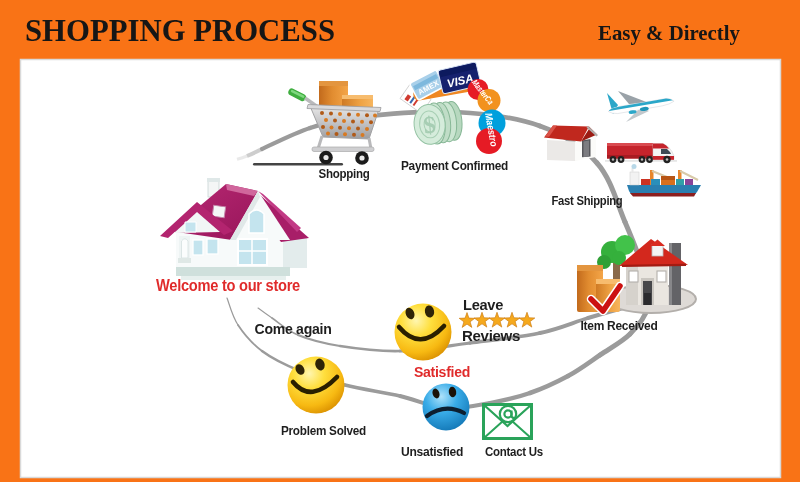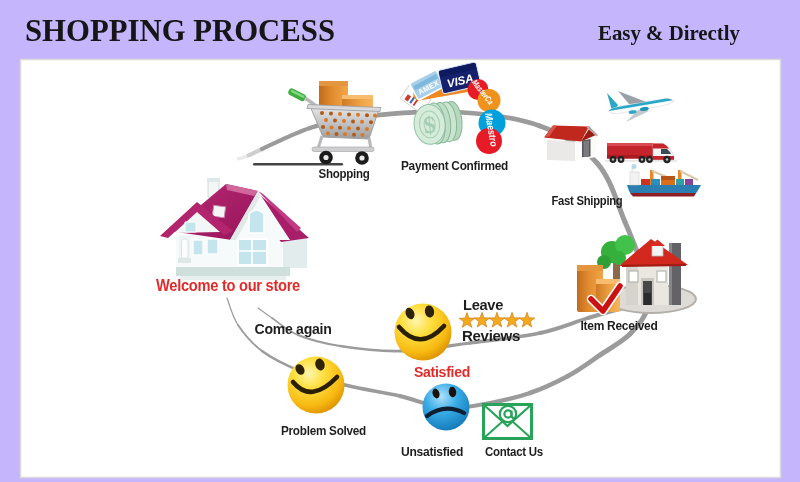--- a/index.html
+++ b/index.html
@@ -1,16 +1,16 @@
 <!DOCTYPE html>
 <html><head>
 <meta charset="utf-8">
 <style>
 html,body{margin:0;padding:0;background:#fff;}
-#stage{position:relative;width:800px;height:482px;background:#c4b5fd;overflow:hidden;}
+#stage{position:relative;width:800px;height:482px;background:#f97316;overflow:hidden;}
 svg{position:absolute;left:0;top:0;}
 .lbl{font-family:"Liberation Sans",sans-serif;font-weight:bold;letter-spacing:-0.3px;}
 </style>
 </head>
 <body>
 <div id="stage">
 <svg width="800" height="482" viewBox="0 0 800 482">
 <defs>
 <radialGradient id="smiley" cx="38%" cy="30%" r="75%">
   <stop offset="0%" stop-color="#fff6b0"></stop>

